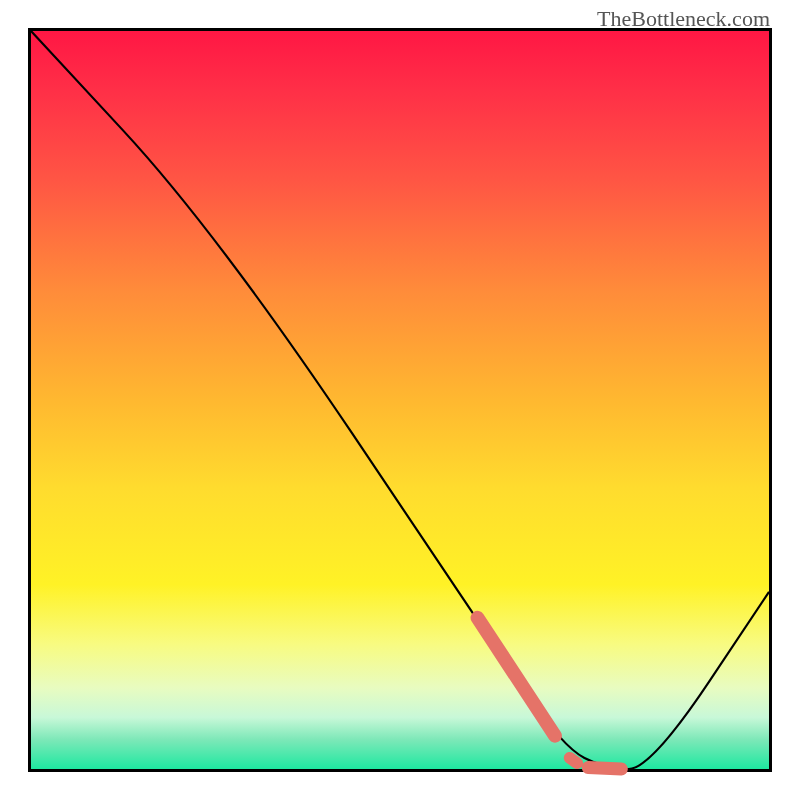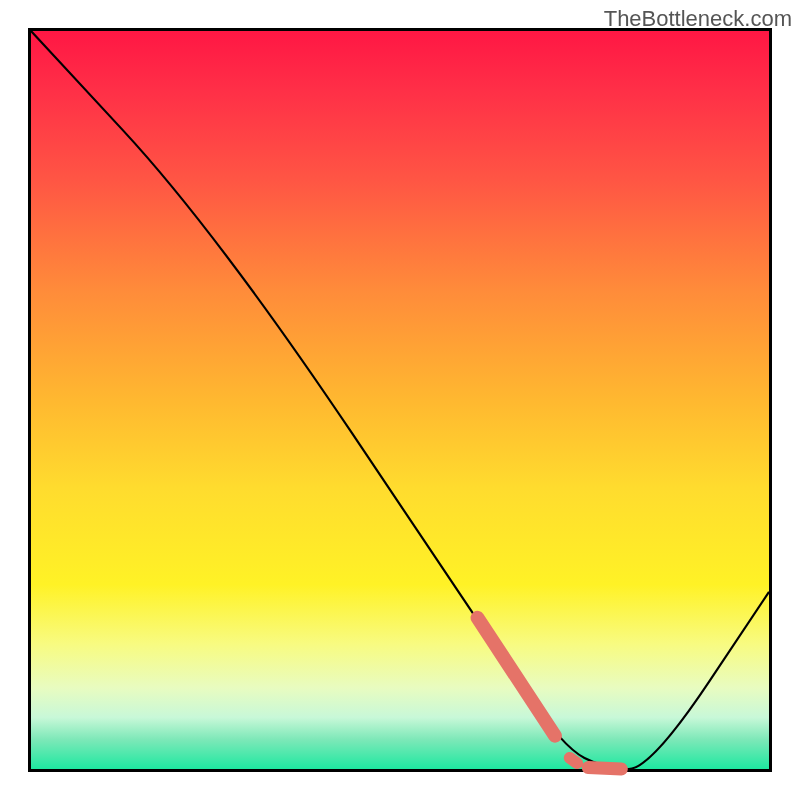--- a/index.html
+++ b/index.html
@@ -11,25 +11,26 @@
     font-family: Arial, sans-serif;
   }
   .container {
     width: 800px;
     height: 800px;
     position: relative;
   }
   .watermark {
     position: absolute;
     top: 6px;
-    right: 8px;
+    right: 30px;
     color: #555555;
     font-size: 22px;
     font-weight: 500;
     z-index: 10;
+    font-family: Liberation Serif, serif;
   }
   .chart-area {
     position: absolute;
     left: 28px;
     top: 28px;
     width: 744px;
     height: 744px;
     border: 3px solid #000;
   }
   .gradient {

